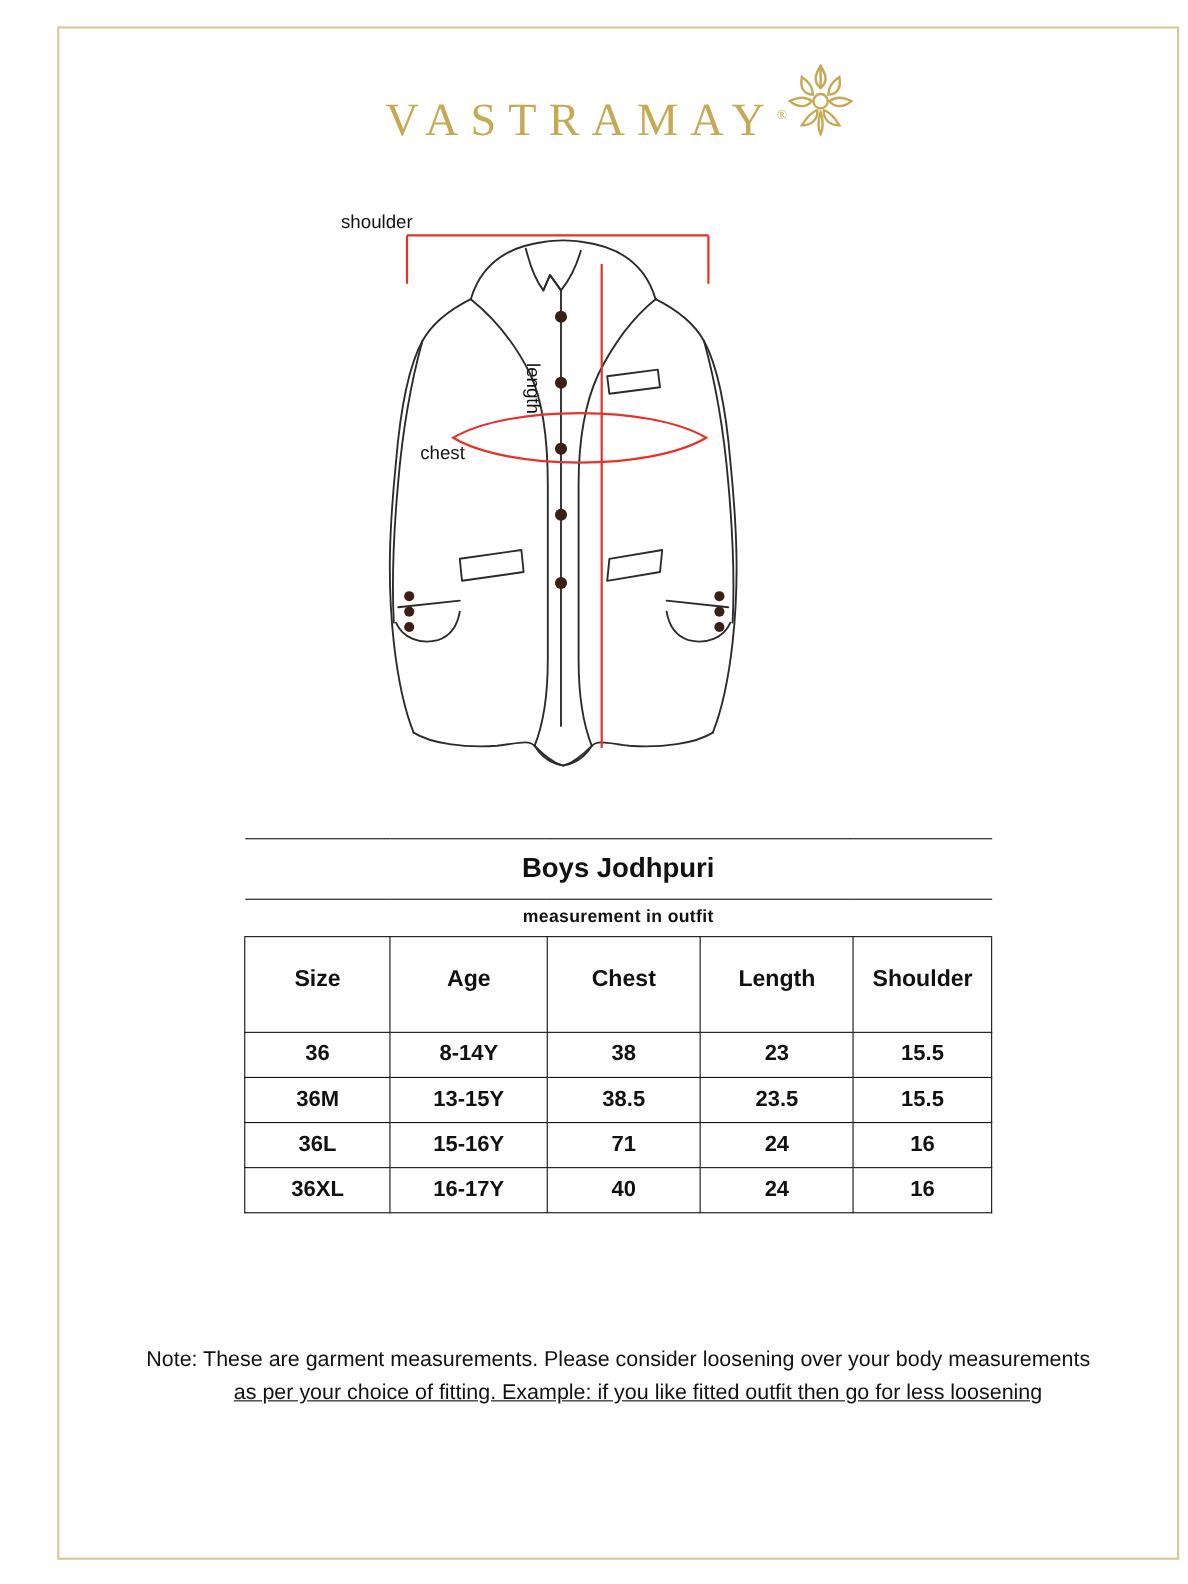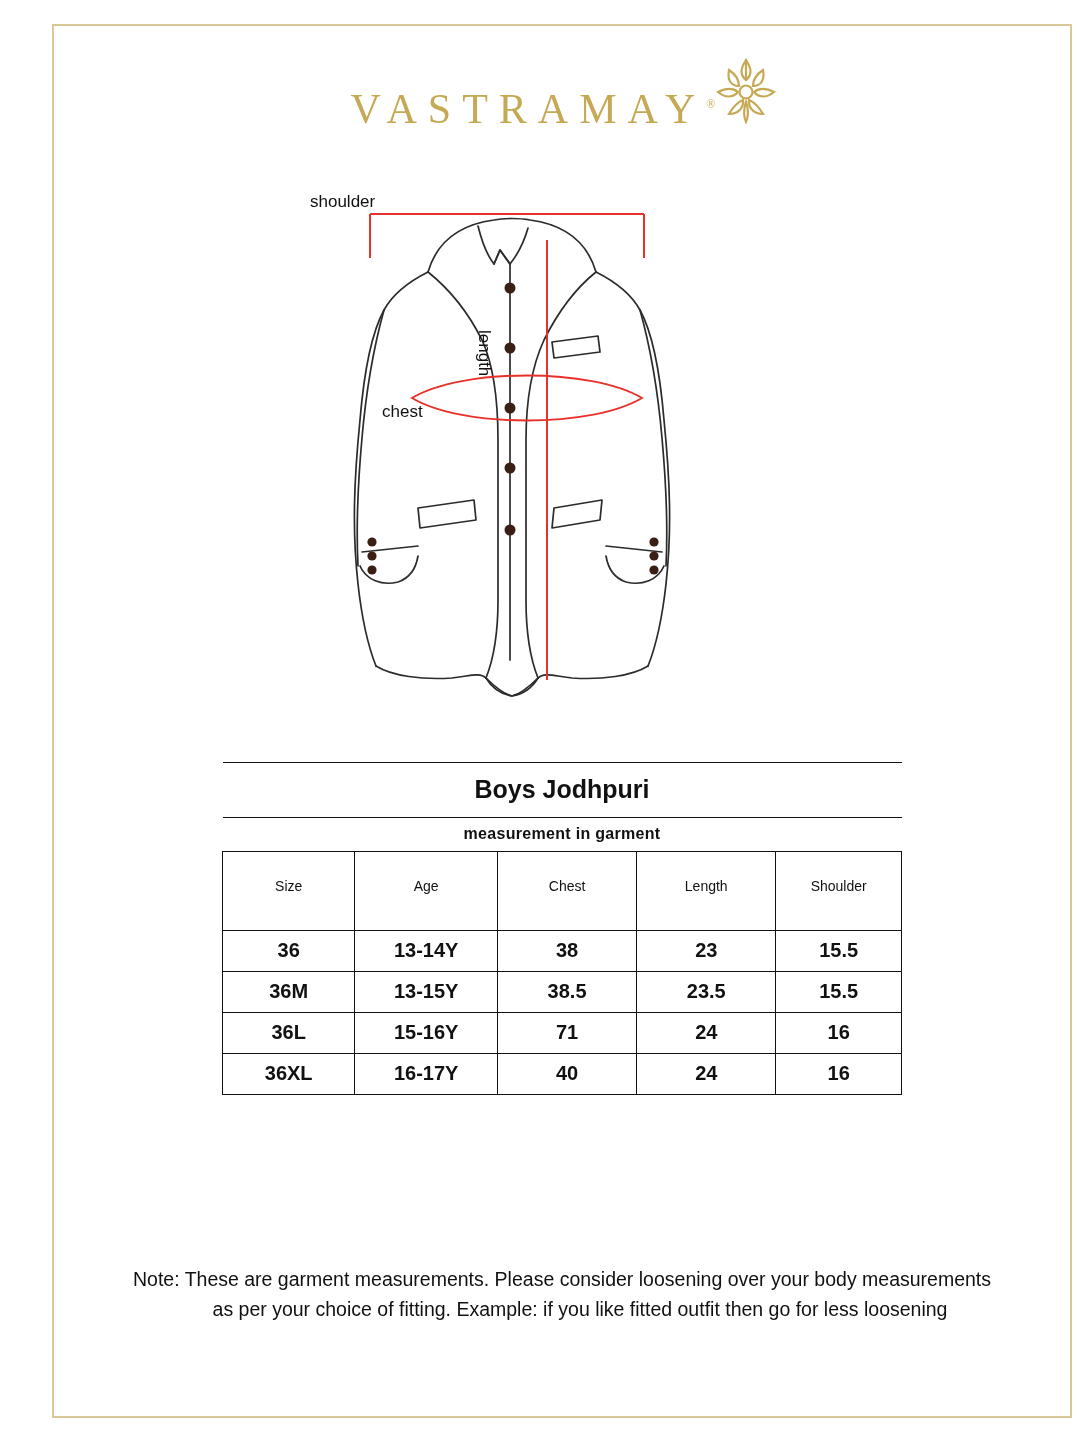--- a/index.html
+++ b/index.html
@@ -111,46 +111,46 @@
   }
   .subtitle-cell {
     font-size: 16px;
     font-weight: bold;
     padding: 7px 0 8px;
     border-left: 0 !important;
     border-right: 0 !important;
     letter-spacing: 0.3px;
   }
   .head-cell {
-    font-size: 14px;
-    font-weight: normal;
+    font-size: 21px;
+    font-weight: bold;
     padding: 26px 0 36px;
   }
   .data-cell {
     font-size: 20px;
     font-weight: bold;
     padding: 8px 16px 9px;
   }
   .col-size { width: 19.5%; }
   .col-age { width: 21%; }
   .col-chest { width: 20.5%; }
   .col-length { width: 20.5%; }
   .col-shoulder { width: 18.5%; }
   
   .note {
     position: absolute;
     left: 52px;
     right: 52px;
-    top: 1264px;
+    top: 1221px;
     font-size: 19.5px;
     line-height: 1.55;
     color: #111;
     text-align: center;
   }
-  .note-line-2 { padding-left: 36px; }
+  .note-line-2 { padding-left: 36px; text-decoration: underline; }
 </style>
 </head>
 <body>
 
 <div class="page">
 
   <div class="border-frame"></div>
 
   <div class="brand">
     <div class="brand-word">
@@ -245,32 +245,32 @@
           <col class="col-age">
           <col class="col-chest">
           <col class="col-length">
           <col class="col-shoulder">
       </colgroup>
       <tbody>
         <tr>
           <td class="title-cell" colspan="5">Boys Jodhpuri</td>
         </tr>
         <tr>
-          <td class="subtitle-cell" colspan="5">measurement in garment</td>
+          <td class="subtitle-cell" colspan="5">measurement in outfit</td>
         </tr>
         <tr>
           <td class="head-cell">Size</td>
           <td class="head-cell">Age</td>
           <td class="head-cell">Chest</td>
           <td class="head-cell">Length</td>
           <td class="head-cell">Shoulder</td>
         </tr>
         <tr>
           <td class="data-cell">36</td>
-          <td class="data-cell">13-14Y</td>
+          <td class="data-cell">8-14Y</td>
           <td class="data-cell">38</td>
           <td class="data-cell">23</td>
           <td class="data-cell">15.5</td>
         </tr>
         <tr>
           <td class="data-cell">36M</td>
           <td class="data-cell">13-15Y</td>
           <td class="data-cell">38.5</td>
           <td class="data-cell">23.5</td>
           <td class="data-cell">15.5</td>

